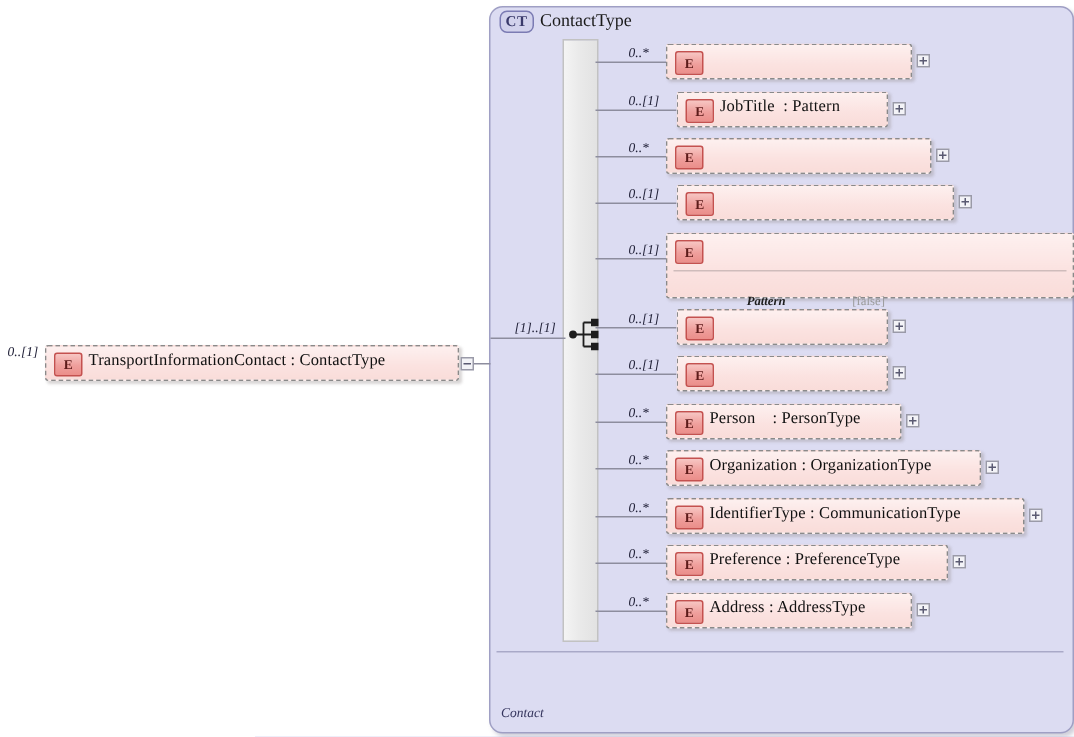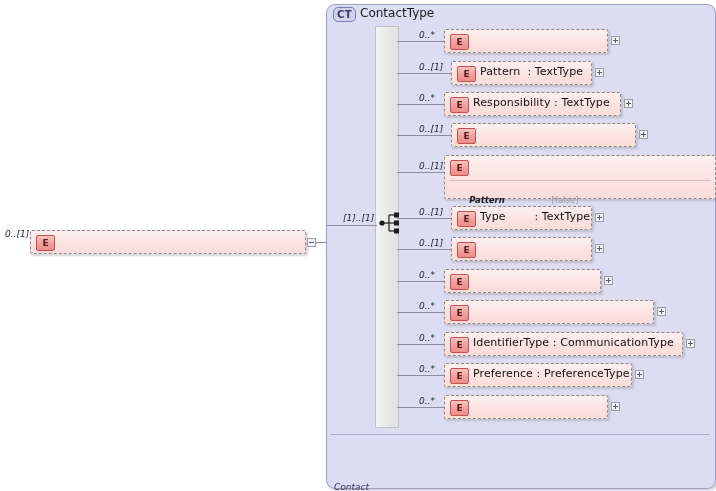--- a/index.html
+++ b/index.html
@@ -3,21 +3,21 @@
 <meta charset="utf-8">
 <style>
   html,body{margin:0;padding:0;}
   body{
     width:716px;height:491px;
     background:#ffffff;
     font-family:"DejaVu Sans","Liberation Sans",sans-serif;
     position:relative;
     overflow:hidden;
   }
-  .canvas{position:absolute;left:0;top:0;width:716px;height:491px;}
+  .canvas{position:absolute;left:0;top:0;width:716px;height:491px;font-family:Liberation Serif, serif;}
 
   
   .hline{position:absolute;height:0;border-top:1px solid #8d8d9e;}
 
   
   .ct-box{
     position:absolute;
     background:#dcdcf2;
     border:1px solid #9f9fc4;
     border-radius:9px;
@@ -81,21 +81,21 @@
   }
   .node-label{
     position:absolute;left:28px;top:3px;
     font-size:11px;
     color:#111111;
     white-space:pre;
     letter-spacing:.1px;
   }
   .facet-sep{position:absolute;left:4px;right:4px;height:0;border-top:1px solid #cfbcbb;}
   .facet-row{position:absolute;font-size:8.5px;white-space:pre;}
-  .facet-name{font-style:italic;color:#1d1d1d;font-weight:bold;}
+  .facet-name{font-style:italic;color:#1d1d1d;font-weight:bold;margin-left:32px;}
   .facet-val{color:#9b9b9b;padding-left:36px;}
 
   
   .card{
     position:absolute;
     font-size:9px;
     font-style:italic;
     color:#23233a;
     white-space:pre;
   }
@@ -121,27 +121,28 @@
 <body>
 
 <div class="canvas">
 
   <div class="ct-box" style="left:326px;top:4px;width:388px;height:483px;"></div>
 
   <div class="ct-badge" style="left:333px;top:7px;">CT</div>
   <div class="ct-title" style="left:360px;top:6px;">ContactType</div>
 
   <div class="ct-sep" style="left:331px;top:434px;width:378px;"></div>
-  <div class="ct-foot" style="left:334px;top:470px;margin-top:12px;">Contact</div>
+  <div class="ct-foot" style="left:334px;top:470px;">Contact</div>
 
   <div class="card" style="left:5px;top:229px;">0..[1]</div>
 
   <div class="node" style="left:30px;top:230px;width:276px;height:24px;">
     <div class="node-main">
       <div class="e-badge">E</div>
+      <div class="node-label">TransportInformationContact : ContactType</div>
     </div>
   </div>
 
   <div class="pm" style="left:307px;top:238px;"></div>
 
   <div class="hline" style="left:316px;top:242px;width:11px;"></div>
 
   <div class="seq-bar" style="left:375px;top:26px;width:22px;height:400px;"></div>
 
   <div class="card" style="left:343px;top:213px;">[1]..[1]</div>
@@ -167,31 +168,30 @@
       <div class="e-badge">E</div>
     </div>
   </div>
   <div class="pm plus" style="left:611px;top:36px;"></div>
 
   <div class="card" style="left:419px;top:62px;">0..[1]</div>
   <div class="hline" style="left:397px;top:73px;width:54px;"></div>
   <div class="node" style="left:451px;top:61px;width:141px;height:24px;">
     <div class="node-main">
       <div class="e-badge">E</div>
-      <div class="node-label">Pattern  : TextType</div>
+      <div class="node-label">JobTitle  : Pattern</div>
     </div>
   </div>
   <div class="pm plus" style="left:595px;top:68px;"></div>
 
   <div class="card" style="left:419px;top:93px;">0..*</div>
   <div class="hline" style="left:397px;top:104px;width:47px;"></div>
   <div class="node" style="left:444px;top:92px;width:177px;height:24px;">
     <div class="node-main">
       <div class="e-badge">E</div>
-      <div class="node-label">Responsibility : TextType</div>
     </div>
   </div>
   <div class="pm plus" style="left:624px;top:99px;"></div>
 
   <div class="card" style="left:419px;top:124px;">0..[1]</div>
   <div class="hline" style="left:397px;top:135px;width:54px;"></div>
   <div class="node" style="left:451px;top:123px;width:185px;height:24px;">
     <div class="node-main">
       <div class="e-badge">E</div>
     </div>
@@ -208,48 +208,49 @@
     <div class="facet-row" style="left:8px;top:29px;">
       <span class="facet-name">Pattern</span><span>    </span><span class="facet-val">[false]</span>
     </div>
   </div>
 
   <div class="card" style="left:419px;top:207px;">0..[1]</div>
   <div class="hline" style="left:397px;top:218px;width:54px;"></div>
   <div class="node" style="left:451px;top:206px;width:141px;height:24px;">
     <div class="node-main">
       <div class="e-badge">E</div>
-      <div class="node-label">Type        : TextType</div>
     </div>
   </div>
   <div class="pm plus" style="left:595px;top:213px;"></div>
 
   <div class="card" style="left:419px;top:238px;">0..[1]</div>
   <div class="hline" style="left:397px;top:249px;width:54px;"></div>
   <div class="node" style="left:451px;top:237px;width:141px;height:24px;">
     <div class="node-main">
       <div class="e-badge">E</div>
     </div>
   </div>
   <div class="pm plus" style="left:595px;top:244px;"></div>
 
   <div class="card" style="left:419px;top:270px;">0..*</div>
   <div class="hline" style="left:397px;top:281px;width:47px;"></div>
   <div class="node" style="left:444px;top:269px;width:157px;height:24px;">
     <div class="node-main">
       <div class="e-badge">E</div>
+      <div class="node-label">Person    : PersonType</div>
     </div>
   </div>
   <div class="pm plus" style="left:604px;top:276px;"></div>
 
   <div class="card" style="left:419px;top:301px;">0..*</div>
   <div class="hline" style="left:397px;top:312px;width:47px;"></div>
   <div class="node" style="left:444px;top:300px;width:210px;height:24px;">
     <div class="node-main">
       <div class="e-badge">E</div>
+      <div class="node-label">Organization : OrganizationType</div>
     </div>
   </div>
   <div class="pm plus" style="left:657px;top:307px;"></div>
 
   <div class="card" style="left:419px;top:333px;">0..*</div>
   <div class="hline" style="left:397px;top:344px;width:47px;"></div>
   <div class="node" style="left:444px;top:332px;width:239px;height:24px;">
     <div class="node-main">
       <div class="e-badge">E</div>
       <div class="node-label">IdentifierType : CommunicationType</div>
@@ -265,17 +266,18 @@
       <div class="node-label">Preference : PreferenceType</div>
     </div>
   </div>
   <div class="pm plus" style="left:635px;top:370px;"></div>
 
   <div class="card" style="left:419px;top:396px;">0..*</div>
   <div class="hline" style="left:397px;top:407px;width:47px;"></div>
   <div class="node" style="left:444px;top:395px;width:164px;height:24px;">
     <div class="node-main">
       <div class="e-badge">E</div>
+      <div class="node-label">Address : AddressType</div>
     </div>
   </div>
   <div class="pm plus" style="left:611px;top:402px;"></div>
 
 </div>
 
 </body></html>

